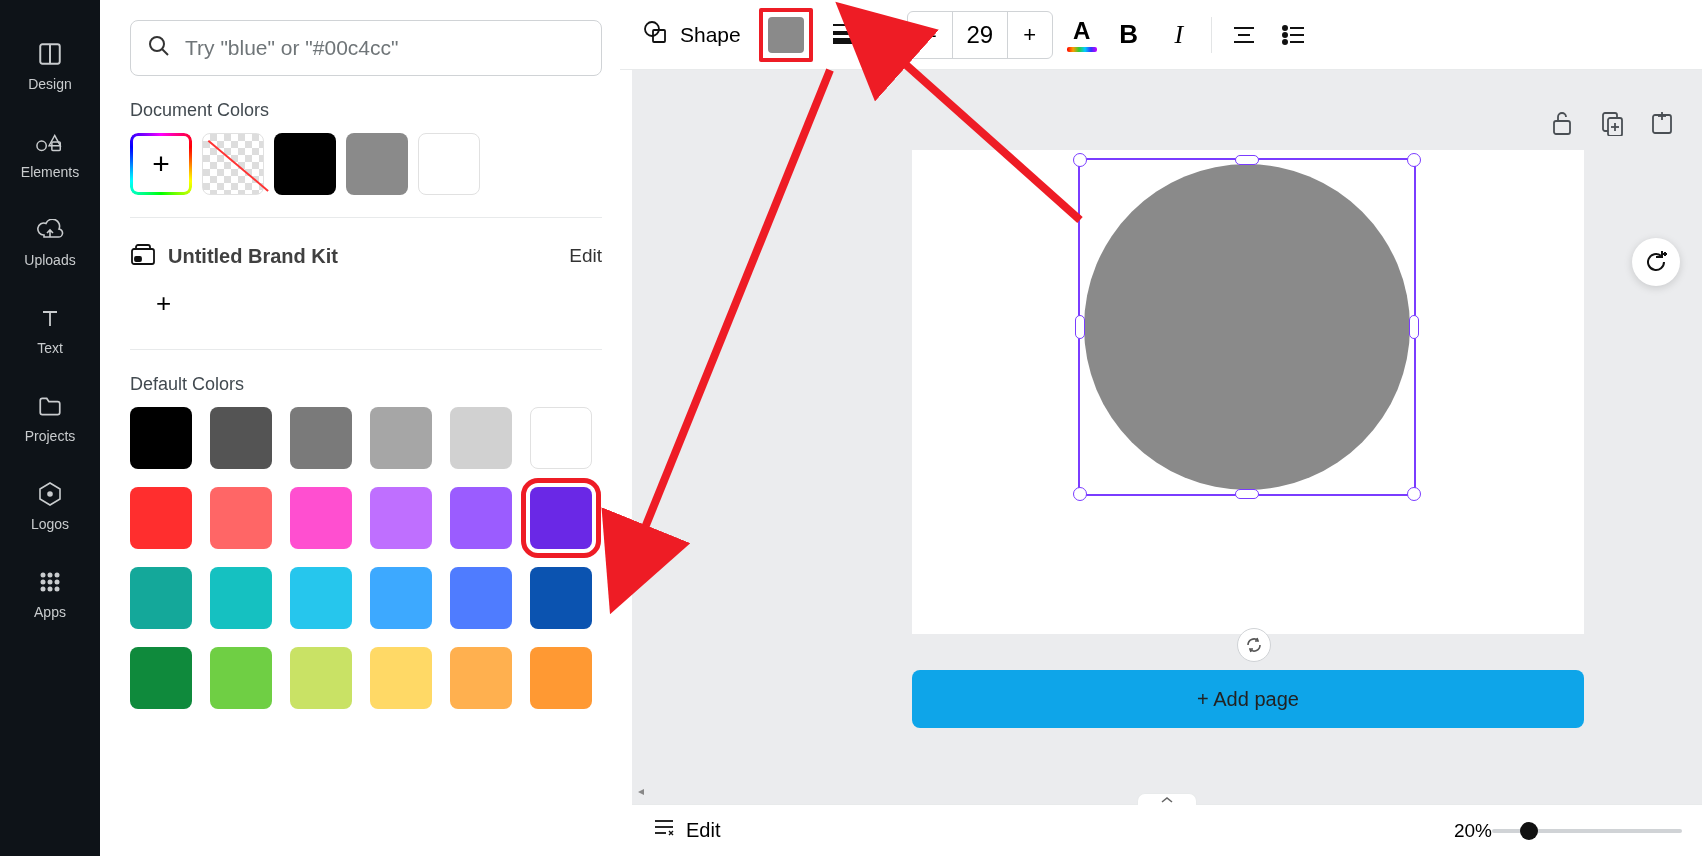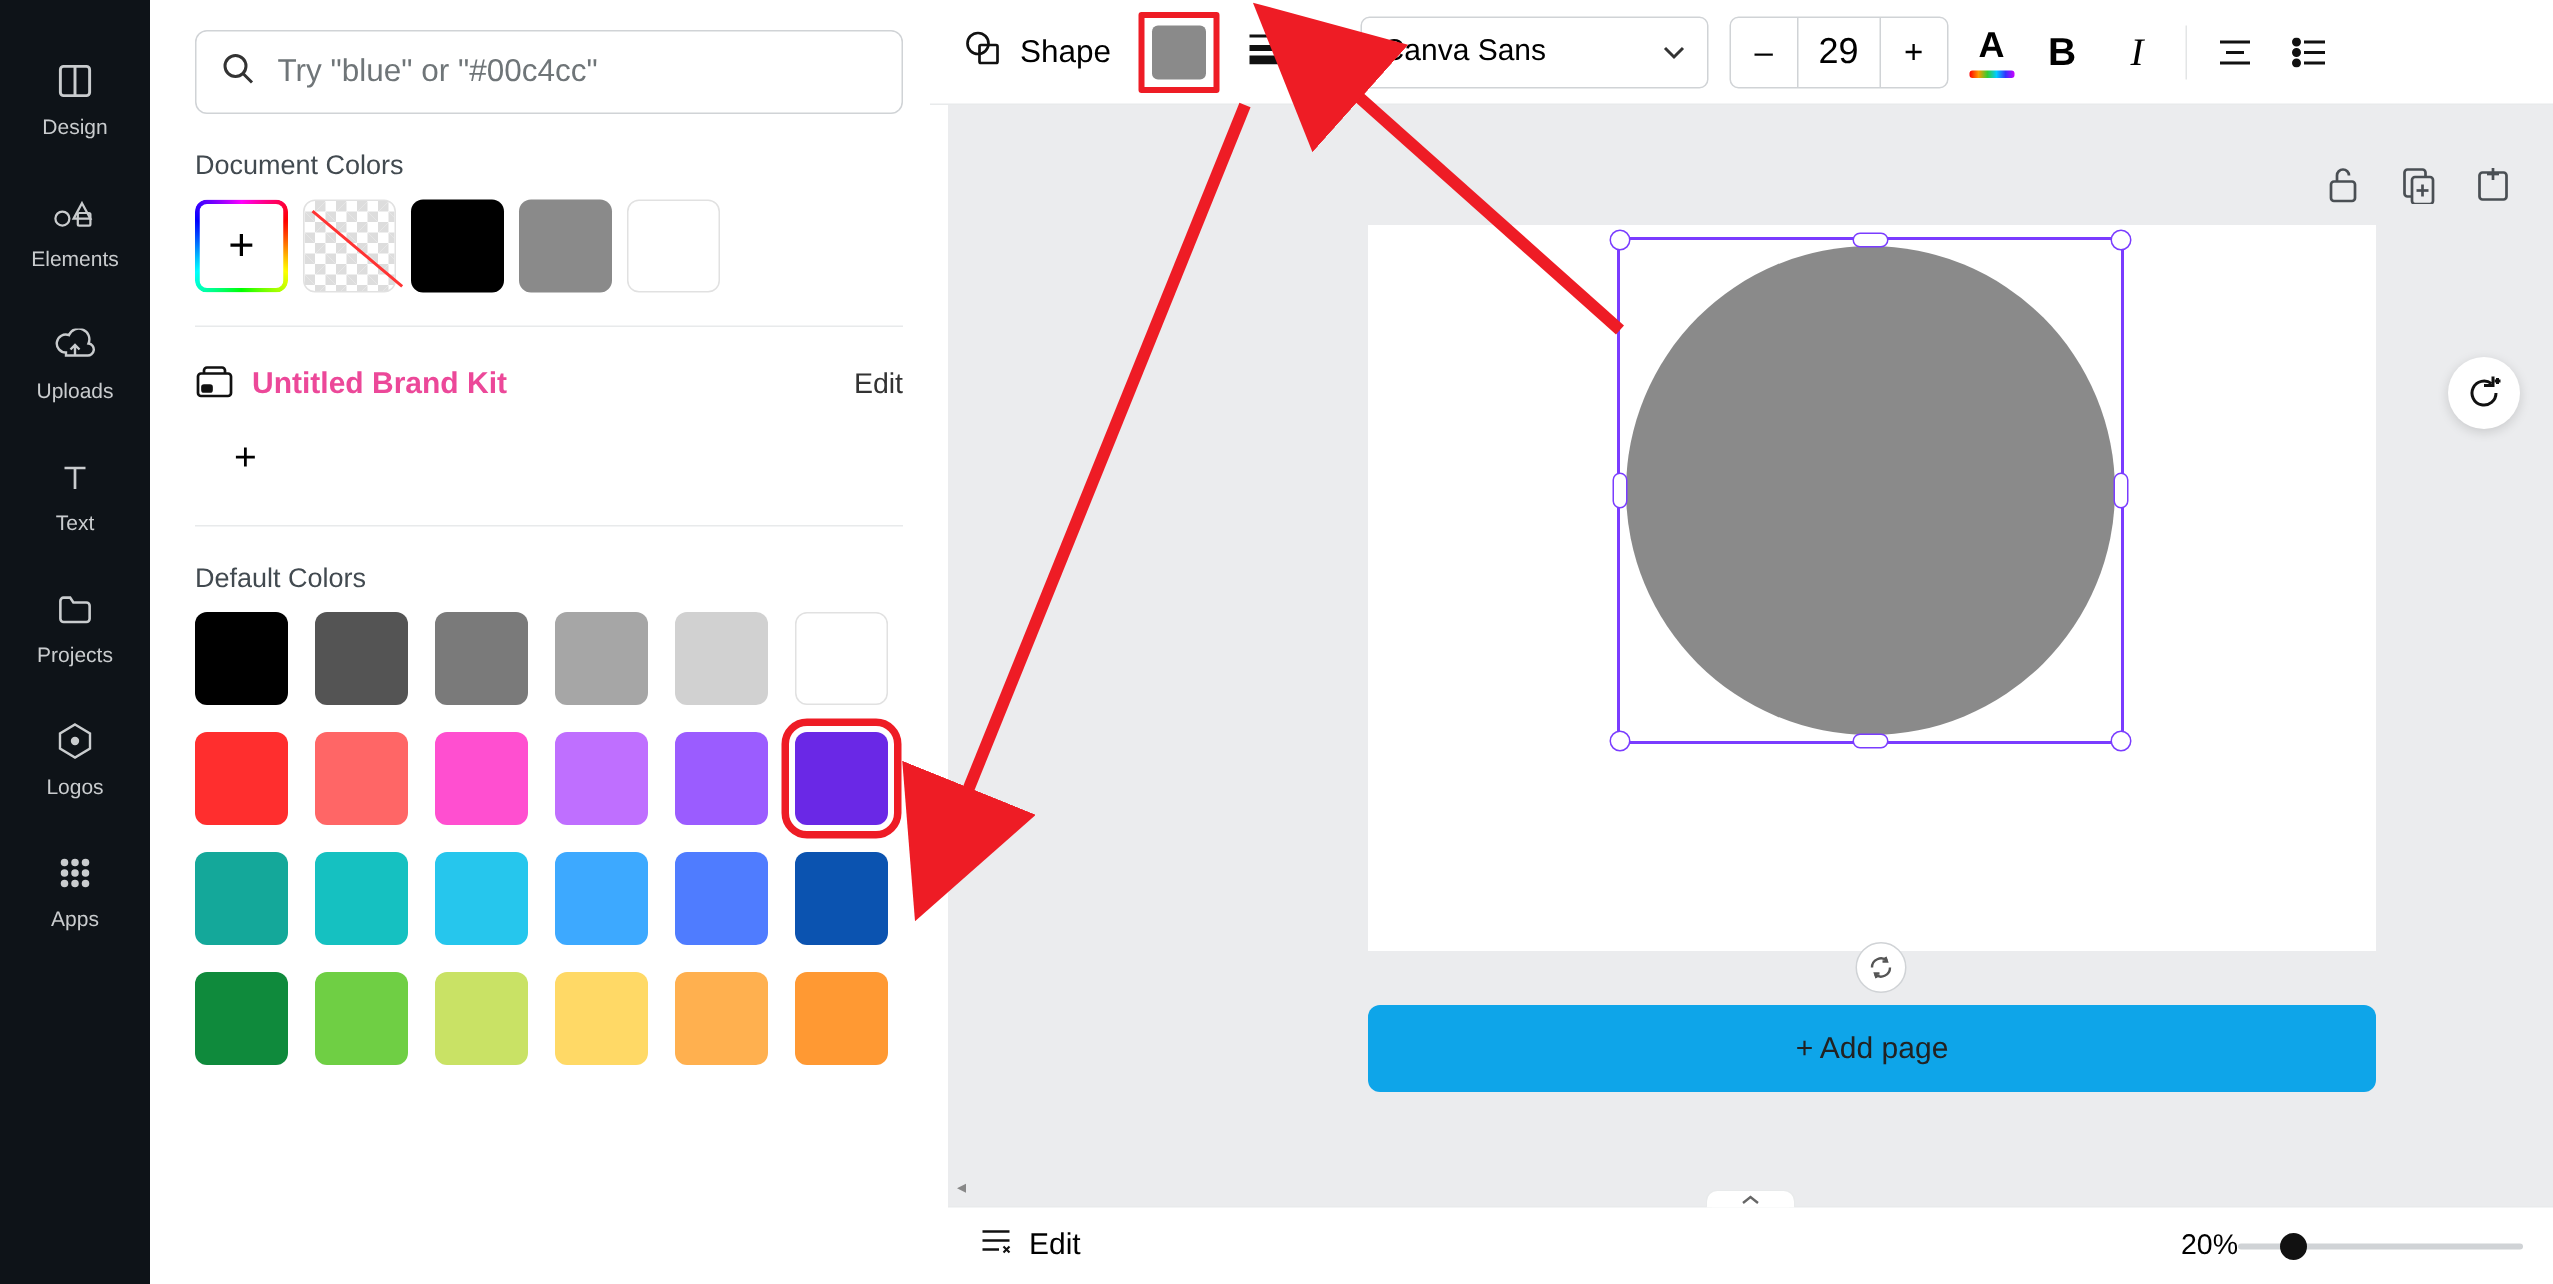--- a/index.html
+++ b/index.html
@@ -20,21 +20,21 @@
   
   .section-title { font-size: 18px; color: #424a50; margin-bottom: 12px; }
   .swatch-row { display: flex; gap: 10px; margin-bottom: 22px; }
   .swatch { width: 62px; height: 62px; border-radius: 8px; cursor: pointer; border: 1px solid #e1e1e1; }
   .swatch.no-border { border: none; }
   
   .hr { border-top: 1px solid #e8eaeb; margin: 6px 0 24px; }
   
   .brand-row { display: flex; justify-content: space-between; align-items: center; margin-bottom: 18px; }
   .brand-row .brand-left { display: flex; align-items: center; gap: 12px; }
-  .brand-row .brand-name { font-size: 20px; font-weight: 600; color: #ec4899; }
+  .brand-row .brand-name { font-size: 20px; font-weight: 600; color: #404040; }
   .brand-row .edit-link { font-size: 19px; color: #333; cursor: pointer; }
   
   .add-brand-row { display: flex; align-items: center; gap: 18px; font-size: 20px; padding-left: 26px; margin-bottom: 30px; cursor: pointer; }
   
   .default-grid { display: grid; grid-template-columns: repeat(6, 62px); gap: 18px; }
   .default-grid .swatch { width: 62px; height: 62px; }
   
   
   .top-bar { position: absolute; left: 620px; top: 0; right: 0; height: 70px; border-bottom: 1px solid #e8eaeb; display: flex; align-items: center; padding: 0 18px; gap: 14px; background: #fff; }
   .shape-btn { display: flex; align-items: center; gap: 12px; font-size: 21px; cursor: pointer; padding: 4px; }
@@ -250,26 +250,20 @@
     <div class="fill-swatch" style="background: rgb(138, 138, 138);"></div>
   </div>
   <div class="border-style-icon">
     <svg width="26" height="22" viewBox="0 0 26 22" stroke="#111">
         <line x1="2" y1="3" x2="24" y2="3" stroke-width="2"></line>
         <line x1="2" y1="11" x2="24" y2="11" stroke-width="4"></line>
         <line x1="2" y1="19" x2="24" y2="19" stroke-width="6"></line>
       </svg>
   </div>
   <div style="width:18px"></div>
-  <div class="font-select">
-    <span>Canva Sans</span>
-    <span><svg width="16" height="10" viewBox="0 0 16 10" fill="none" stroke="#333" stroke-width="2">
-          <path d="M2 2l6 6 6-6"></path>
-        </svg></span>
-  </div>
   <div class="font-size-group">
     <div class="fs-btn">–</div>
     <div class="fs-value">29</div>
     <div class="fs-btn">+</div>
   </div>
   <div class="text-color-btn">
     <span style="font-size:24px; font-weight:600;">A</span>
     <div class="text-color-bar"></div>
   </div>
   <div class="tb-icon-btn" style="font-weight:900; font-size:26px;">B</div>

